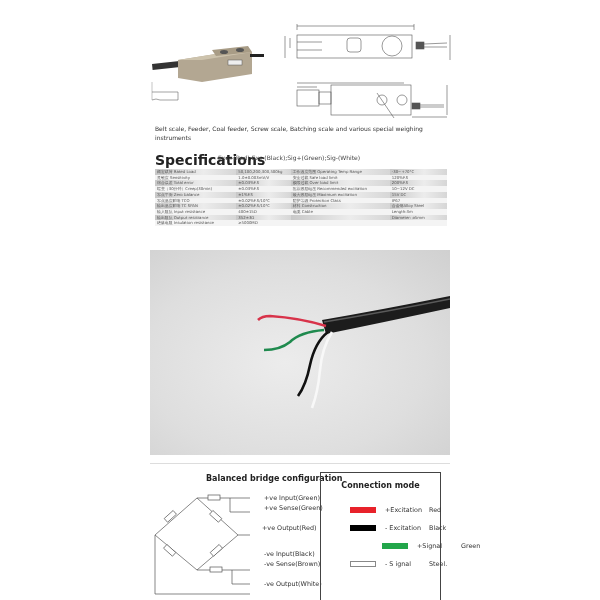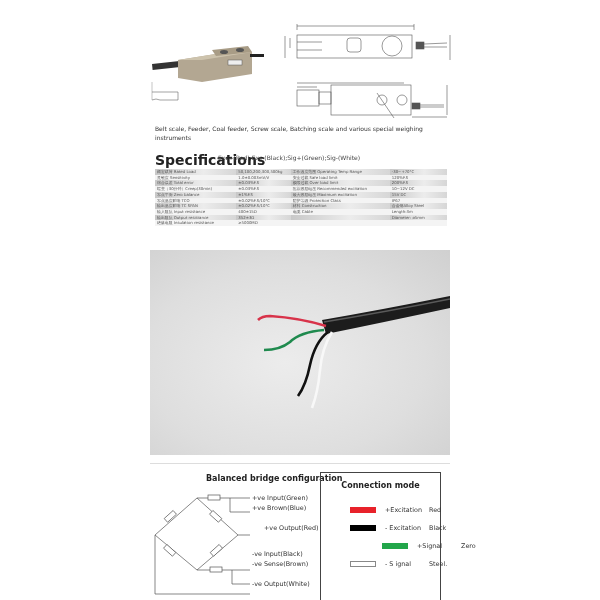--- a/index.html
+++ b/index.html
@@ -24,21 +24,21 @@
   .spec-table td.c1 { width: 82px; }
   .spec-table td.c2 { width: 52px; }
   .spec-table td.c3 { width: 100px; }
   .spec-table td.c4 { width: 58px; }
 
   
   #cable-photo { left: 150px; top: 250px; width: 300px; height: 205px; background: radial-gradient(ellipse at 45% 55%, #ececec 0%, #dedede 60%, #d0d0d0 100%); }
 
   
   .bridge-title { left: 160px; top: 474px; font-size: 8px; font-weight: bold; color: #222; padding-left: 46px; }
-  .bridge-label { font-size: 6.4px; color: #333; white-space: nowrap; }
+  .bridge-label { font-size: 6.4px; color: #333; white-space: nowrap; margin-left: 12px; }
   #bridge-svg { left: 150px; top: 490px; width: 100px; height: 105px; }
 
   .conn-box { left: 320px; top: 472px; width: 121px; height: 156px; border: 1px solid #444; box-sizing: border-box; }
   .conn-title { position: absolute; left: 0; right: 0; top: 8px; text-align: center; font-size: 8px; font-weight: bold; color: #222; }
   .conn-row { position: absolute; left: 9px; height: 8px; display: flex; align-items: center; font-size: 6.4px; color: #333; margin-left: 20px; }
   .swatch { width: 26px; height: 6px; margin-right: 9px; box-sizing: border-box; }
   .conn-func { width: 44px; }
   .top-rule { left: 150px; top: 463px; width: 300px; height: 1px; background: #ddd; }
 </style>
 </head>
@@ -196,41 +196,41 @@
     <rect x="58" y="5" width="12" height="5" fill="#fff"></rect>
     <polyline points="80,8 80,22 100,22"></polyline>
     <line x1="88" y1="45" x2="100" y2="45"></line>
     <line x1="47" y1="80" x2="100" y2="80"></line>
     <rect x="60" y="77" width="12" height="5" fill="#fff"></rect>
     <polyline points="82,80 82,94 100,94"></polyline>
     <polyline points="5,45 5,104 100,104"></polyline>
   </svg>
 </div>
 <div class="abs bridge-label" style="left:252px;top:494px;">+ve Input(Green)</div>
-<div class="abs bridge-label" style="left:252px;top:504px;">+ve Brown(Blue)</div>
-<div class="abs bridge-label" style="left:264px;top:524px;">+ve Output(Red)</div>
+<div class="abs bridge-label" style="left:252px;top:504px;">+ve Sense(Green)</div>
+<div class="abs bridge-label" style="left:250px;top:524px;">+ve Output(Red)</div>
 <div class="abs bridge-label" style="left:252px;top:550px;">-ve Input(Black)</div>
 <div class="abs bridge-label" style="left:252px;top:560px;">-ve Sense(Brown)</div>
 <div class="abs bridge-label" style="left:252px;top:580px;">-ve Output(White)</div>
 
 <div class="abs conn-box">
   <div class="conn-title">Connection mode</div>
   <div class="conn-row" style="top:33px;">
     <div class="swatch" style="background:#e8222a;"></div>
     <span class="conn-func">+Excitation</span>
     <span>Red</span>
   </div>
   <div class="conn-row" style="top:51px;justify-content:space-between;">
     <div class="swatch" style="background:#000;"></div>
     <span class="conn-func">- Excitation</span>
     <span>Black</span>
   </div>
   <div class="conn-row" style="top:69px;padding-left:32px;">
     <div class="swatch" style="background:#22a64a;"></div>
     <span class="conn-func">+Signal</span>
-    <span>Zero</span>
+    <span>Green</span>
   </div>
   <div class="conn-row" style="top:87px;">
     <div class="swatch" style="background:#fff;border:1px solid #888;"></div>
     <span class="conn-func">- S ignal</span>
     <span>Steel.</span>
   </div>
 </div>
 
 </body></html>

